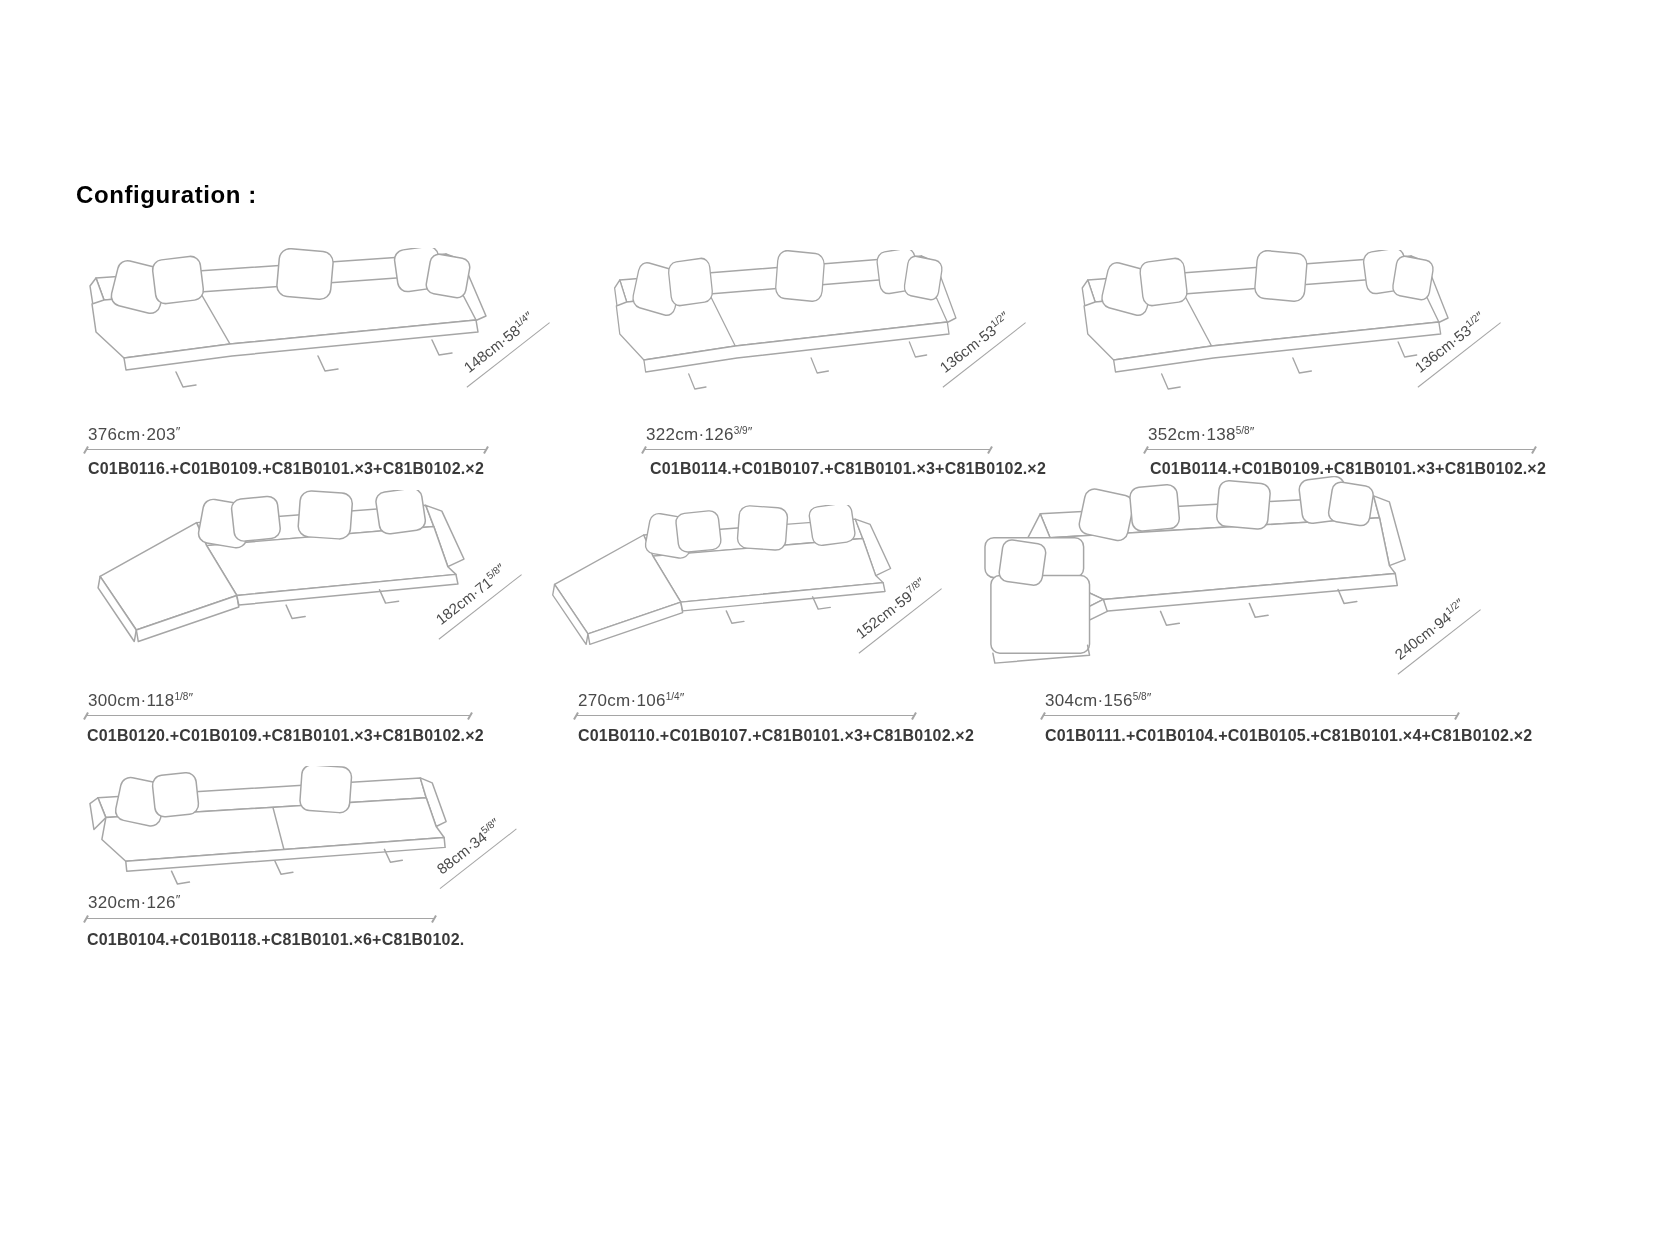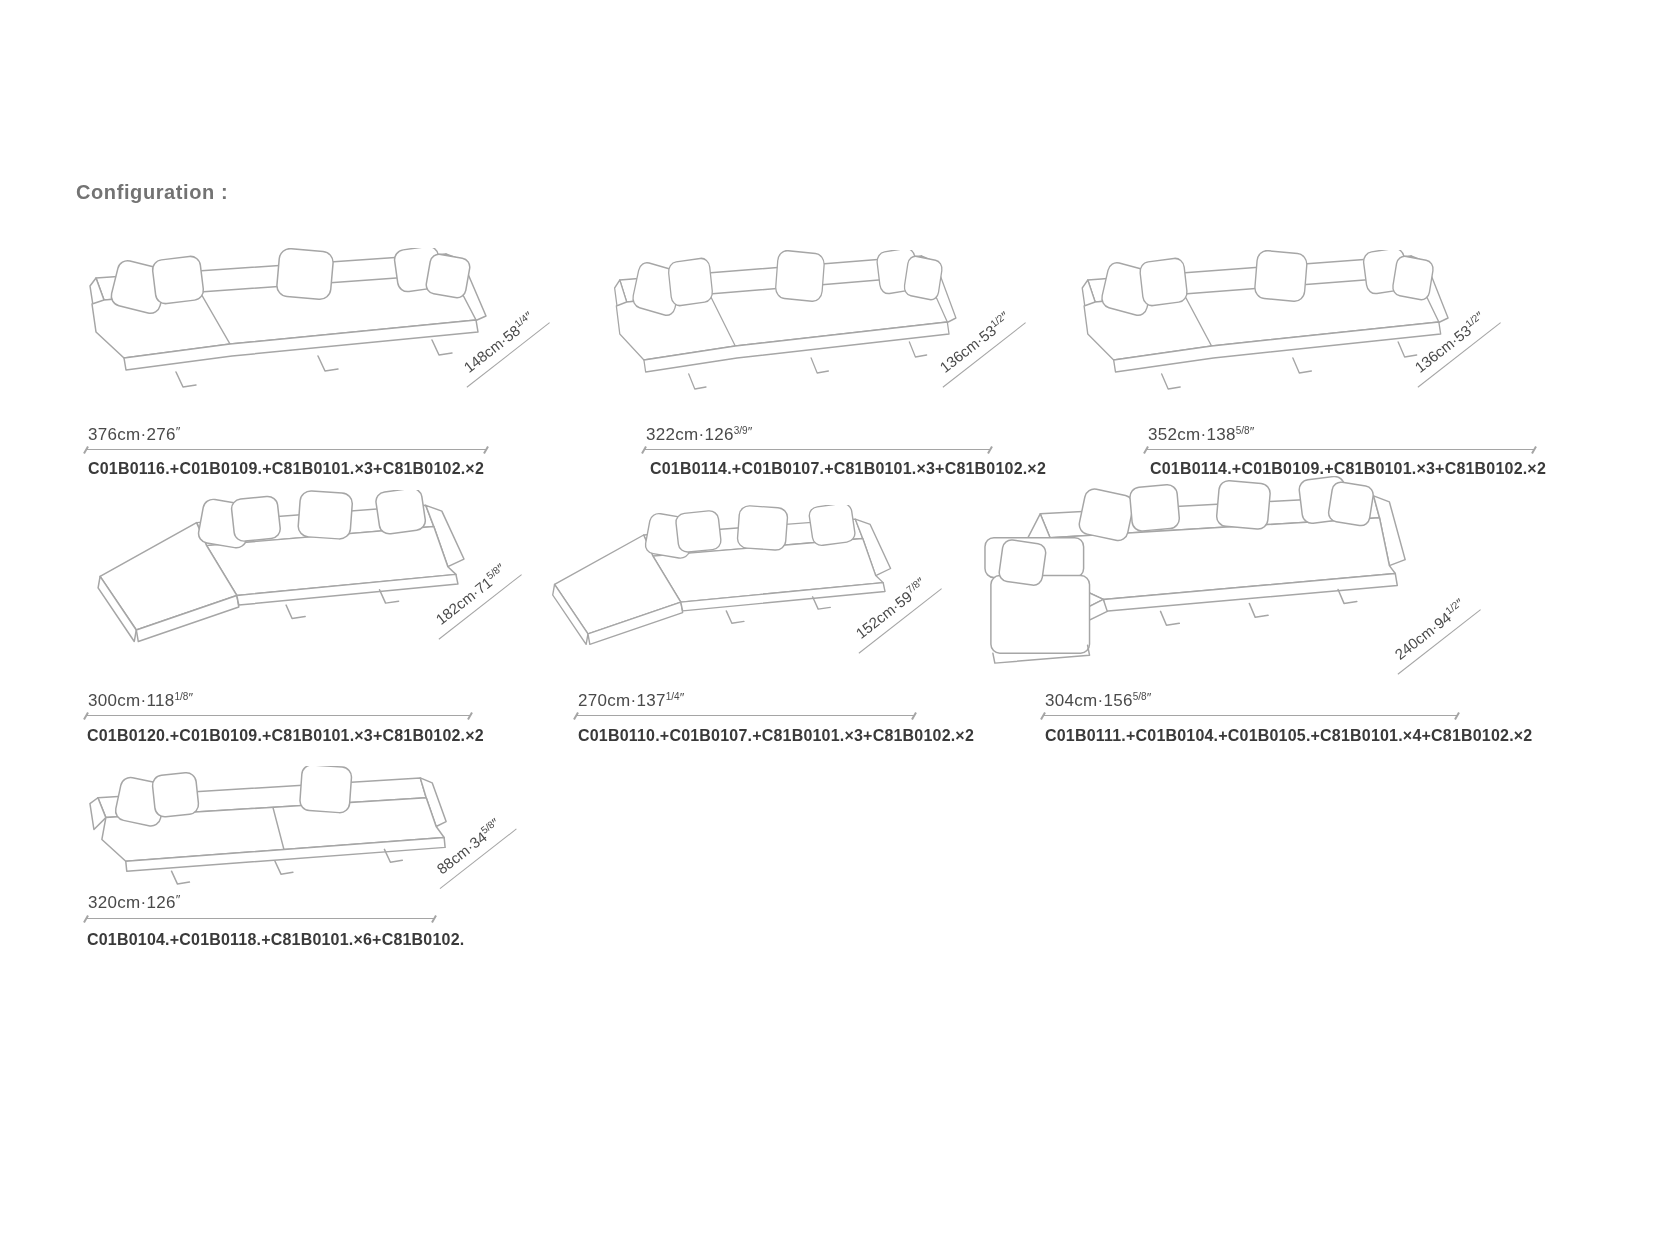--- a/index.html
+++ b/index.html
@@ -1,20 +1,20 @@
 <!DOCTYPE html>
 <html><head>
 <meta charset="utf-8">
 <style>
   *{margin:0;padding:0;box-sizing:border-box}
   html,body{background:#fff}
   body{width:1679px;height:1260px;position:relative;overflow:hidden;
        font-family:"Liberation Sans",sans-serif;color:#3d3d3d}
-  .title{position:absolute;left:76px;top:181px;font-size:20px;font-weight:bold;
-         letter-spacing:.6px;color:#737373}
+  .title{position:absolute;left:76px;top:181px;font-size:24px;font-weight:bold;
+         letter-spacing:.6px;color:#000000}
   .config{position:absolute}
   .sofa{position:absolute;left:0;top:0;display:block}
   .dimlabel{position:absolute;font-size:17px;color:#4a4a4a;white-space:nowrap;letter-spacing:.3px}
   .dimlabel sup,.diag sup{font-size:10px;vertical-align:6px;letter-spacing:0}
   .unit{font-size:13px;vertical-align:4px}
   .dimline{position:absolute;height:1px;background:#a5a5a5}
   .dimline::before,.dimline::after{content:"";position:absolute;top:-3px;width:2px;height:8px;
       background:#a5a5a5;transform:rotate(30deg)}
   .dimline::before{left:-1px}
   .dimline::after{right:-1px}
@@ -132,21 +132,21 @@
   </defs>
 </svg>
 
 <h1 class="title">Configuration :</h1>
 
 <section class="config c1">
   <svg class="sofa" width="420" height="150" viewBox="0 0 420 150" preserveAspectRatio="none">
       <use href="#sofaA"></use>
     </svg>
   <div class="diag"><span>148cm·58</span><sup>1/4</sup><span class="unit">″</span></div>
-  <div class="dimlabel"><span>376cm·276</span><sup></sup><span class="unit">″</span></div>
+  <div class="dimlabel"><span>376cm·203</span><sup></sup><span class="unit">″</span></div>
   <div class="dimline"></div>
   <div class="code">C01B0116.+C01B0109.+C81B0101.×3+C81B0102.×2</div>
 </section>
 
 <section class="config c2">
   <svg class="sofa" width="362" height="150" viewBox="0 0 420 150" preserveAspectRatio="none">
       <use href="#sofaA"></use>
     </svg>
   <div class="diag"><span>136cm·53</span><sup>1/2</sup><span class="unit">″</span></div>
   <div class="dimlabel"><span>322cm·126</span><sup>3/9</sup><span class="unit">″</span></div>
@@ -172,21 +172,21 @@
   <div class="dimlabel"><span>300cm·118</span><sup>1/8</sup><span class="unit">″</span></div>
   <div class="dimline"></div>
   <div class="code">C01B0120.+C01B0109.+C81B0101.×3+C81B0102.×2</div>
 </section>
 
 <section class="config c5">
   <svg class="sofa" width="362" height="150" viewBox="0 0 390 170" preserveAspectRatio="none">
       <use href="#sofaB"></use>
     </svg>
   <div class="diag"><span>152cm·59</span><sup>7/8</sup><span class="unit">″</span></div>
-  <div class="dimlabel"><span>270cm·137</span><sup>1/4</sup><span class="unit">″</span></div>
+  <div class="dimlabel"><span>270cm·106</span><sup>1/4</sup><span class="unit">″</span></div>
   <div class="dimline"></div>
   <div class="code">C01B0110.+C01B0107.+C81B0101.×3+C81B0102.×2</div>
 </section>
 
 <section class="config c6">
   <svg class="sofa" width="434" height="214" viewBox="0 0 440 215" preserveAspectRatio="none">
       <use href="#sofaC"></use>
     </svg>
   <div class="diag"><span>240cm·94</span><sup>1/2</sup><span class="unit">″</span></div>
   <div class="dimlabel"><span>304cm·156</span><sup>5/8</sup><span class="unit">″</span></div>

